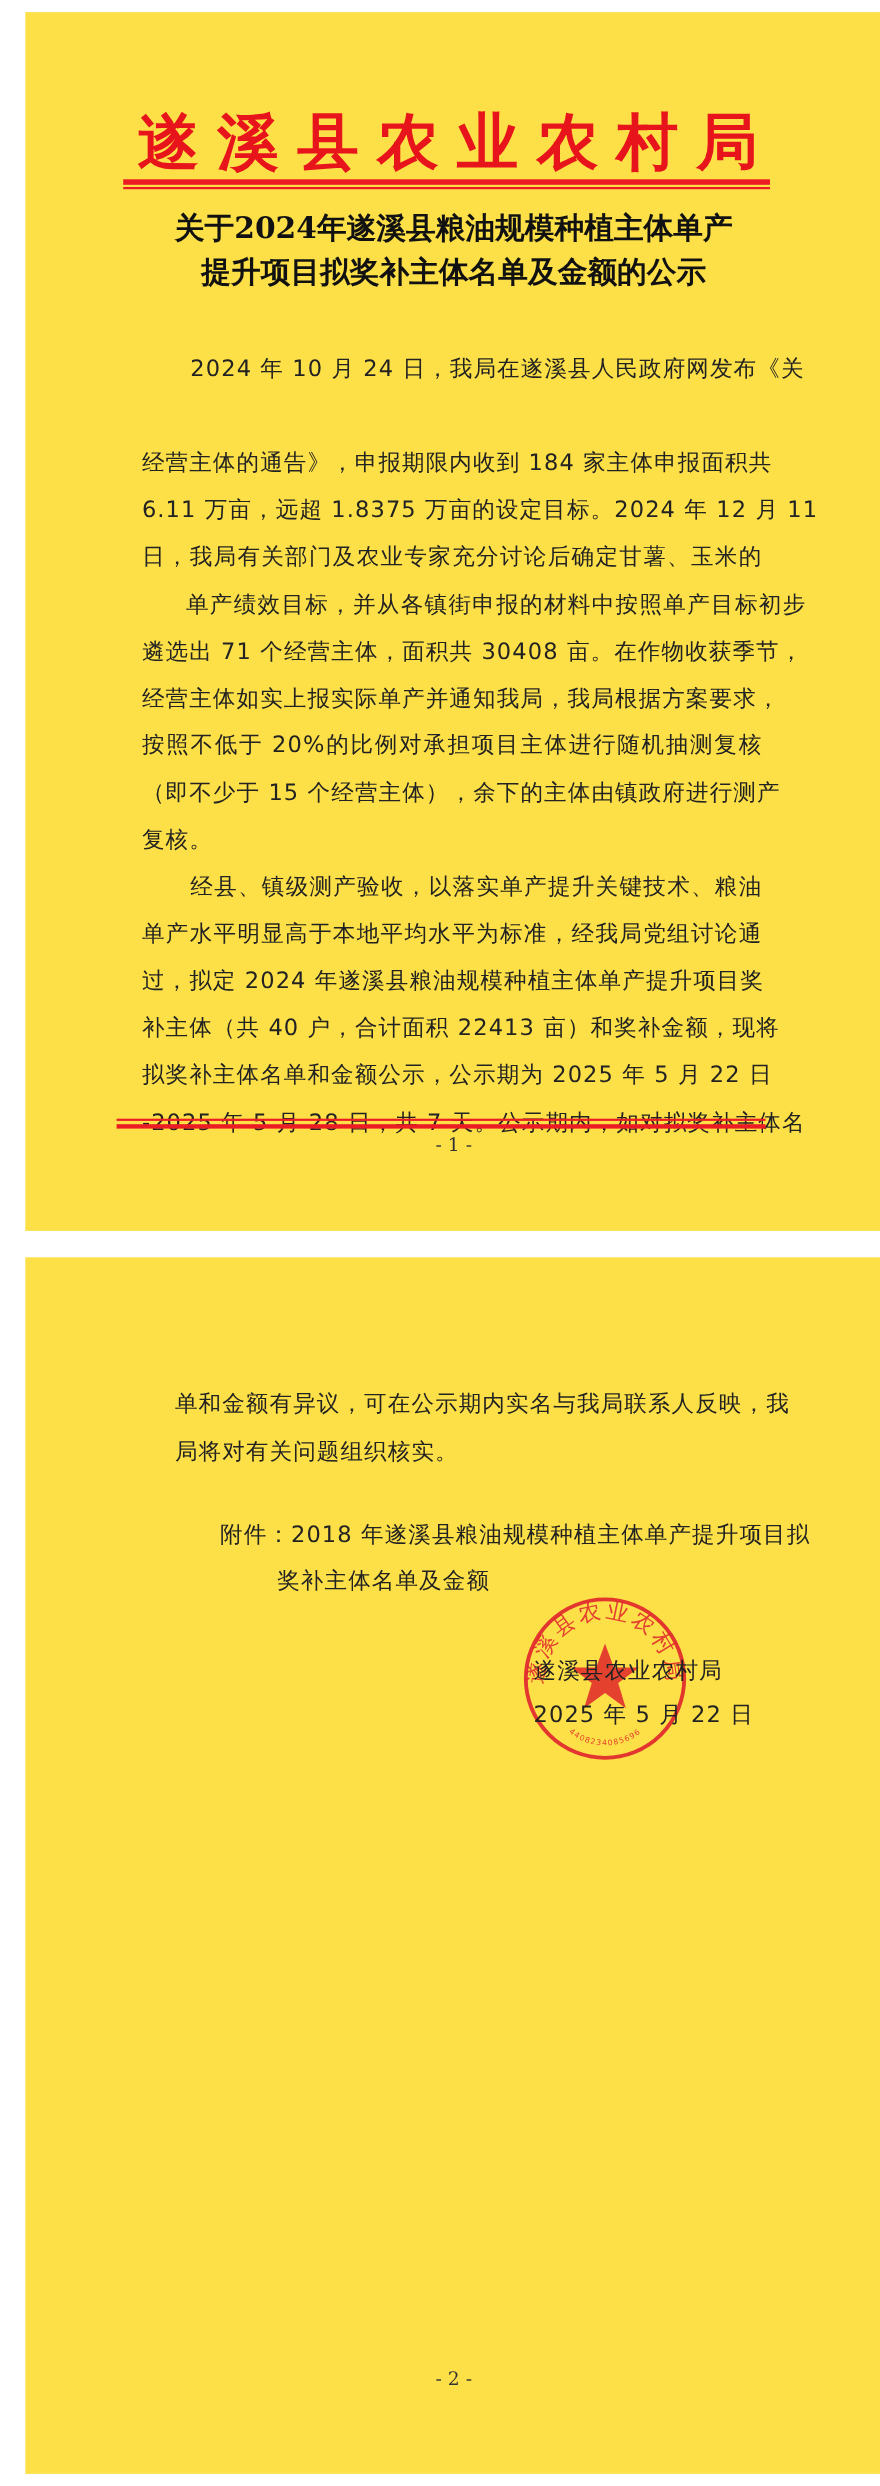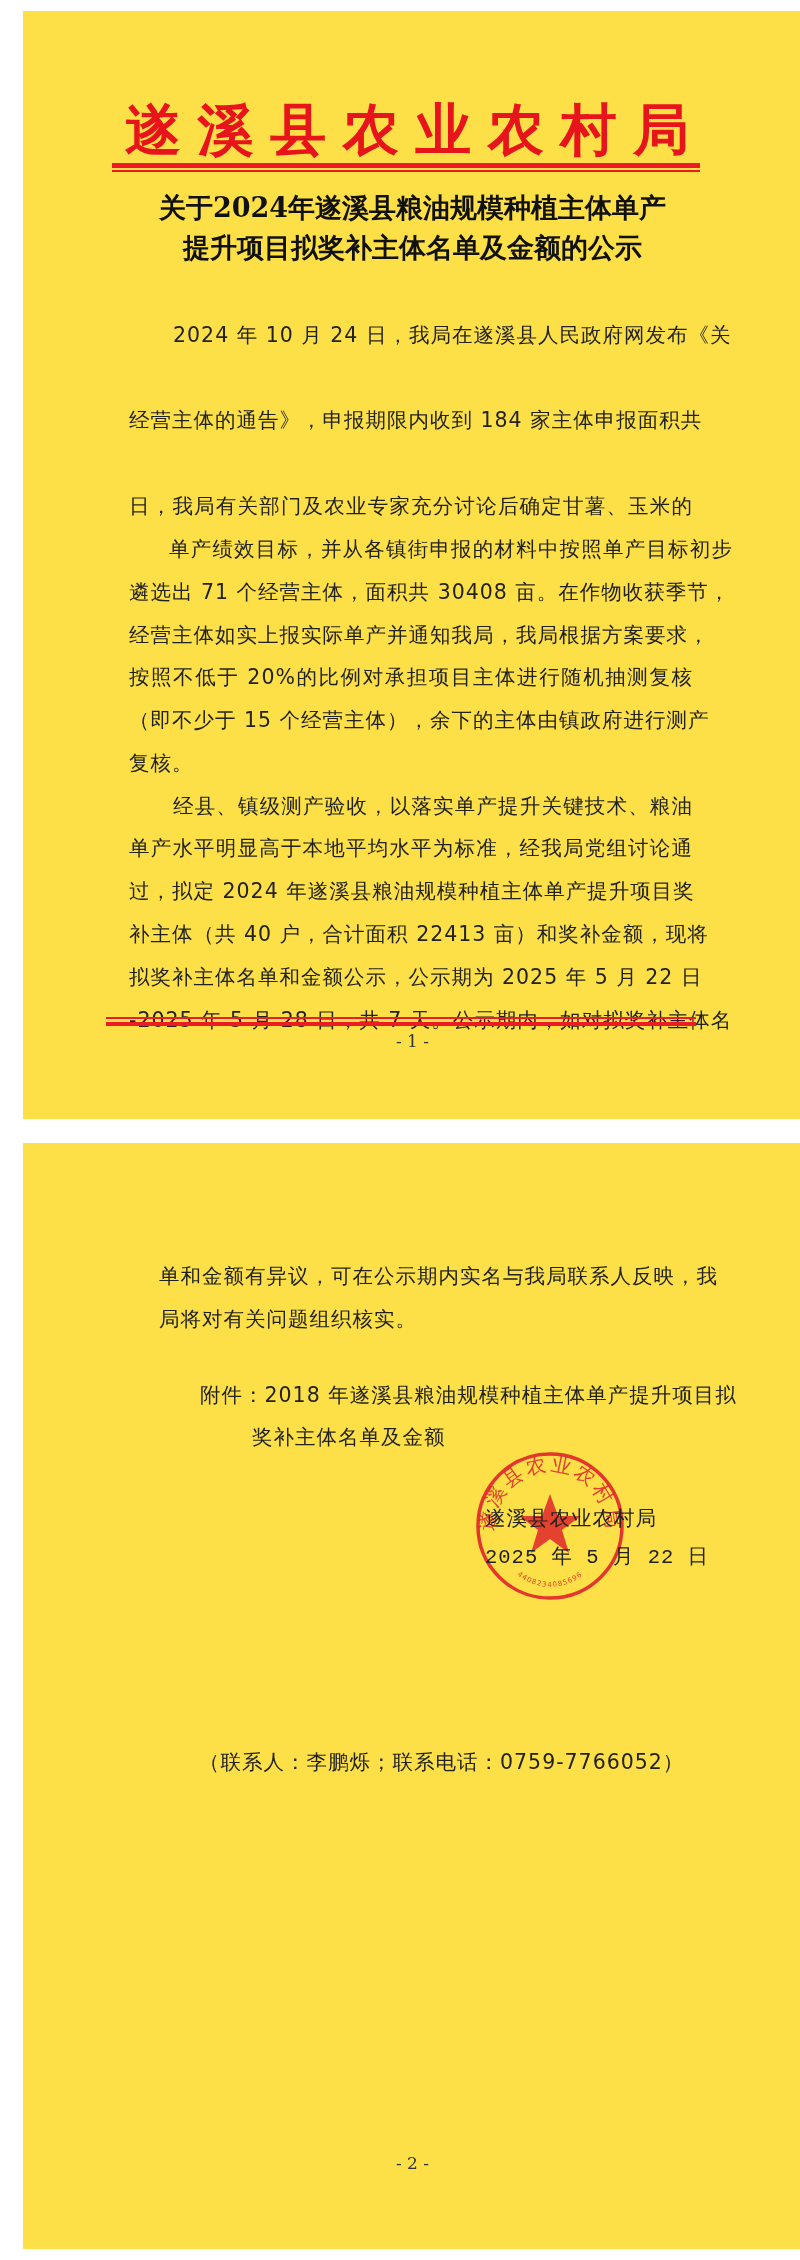--- a/index.html
+++ b/index.html
@@ -63,20 +63,21 @@
   <div class="abs org-title">遂溪县农业农村局</div>
 
   <div class="red-rule" style="left:89px; top:152px; width:588px; height:5px;"></div>
   <div class="red-rule" style="left:89px; top:159px; width:588px; height:2px;"></div>
 
   <div class="abs doc-title" style="top:180px;">关于2024年遂溪县粮油规模种植主体单产</div>
   <div class="abs doc-title" style="top:220px;">提升项目拟奖补主体名单及金额的公示</div>
 
   <div class="abs body-line indent" style="top:309px;">2024 年 10 月 24 日，我局在遂溪县人民政府网发布《关</div>
   <div class="abs body-line" style="top:394px;">经营主体的通告》，申报期限内收到 184 家主体申报面积共</div>
+  <div class="abs body-line" style="top:437px;">6.11 万亩，远超 1.8375 万亩的设定目标。2024 年 12 月 11</div>
   <div class="abs body-line" style="top:480px;">日，我局有关部门及农业专家充分讨论后确定甘薯、玉米的</div>
   <div class="abs body-line" style="top:523px;margin-left:40px;">单产绩效目标，并从各镇街申报的材料中按照单产目标初步</div>
   <div class="abs body-line" style="top:566px;">遴选出 71 个经营主体，面积共 30408 亩。在作物收获季节，</div>
   <div class="abs body-line" style="top:609px;">经营主体如实上报实际单产并通知我局，我局根据方案要求，</div>
   <div class="abs body-line" style="top:651px;">按照不低于 20%的比例对承担项目主体进行随机抽测复核</div>
   <div class="abs body-line" style="top:694px;">（即不少于 15 个经营主体），余下的主体由镇政府进行测产</div>
   <div class="abs body-line last" style="top:737px;">复核。</div>
   <div class="abs body-line indent" style="top:780px;">经县、镇级测产验收，以落实单产提升关键技术、粮油</div>
   <div class="abs body-line" style="top:822px;">单产水平明显高于本地平均水平为标准，经我局党组讨论通</div>
   <div class="abs body-line" style="top:865px;">过，拟定 2024 年遂溪县粮油规模种植主体单产提升项目奖</div>
@@ -108,18 +109,17 @@
         <textPath href="#sealArc" startOffset="50%" text-anchor="middle">遂溪县农业农村局</textPath>
       </text>
       <polygon points="76,44 84,66 107,66 88,80 95,103 76,89 57,103 64,80 45,66 68,66" fill="#e0242c" opacity="0.85"></polygon>
       <text font-family="DejaVu Sans, sans-serif" font-size="7" fill="#e0242c" opacity="0.85" letter-spacing="1">
         <textPath href="#sealCodeArc" startOffset="50%" text-anchor="middle">4408234085696</textPath>
       </text>
     </svg>
   </div>
 
   <div class="abs p2-line" style="left:462px; top:360px;">遂溪县农业农村局</div>
-  <div class="abs p2-line" style="left:462px; top:400px;font-family:Liberation Mono, monospace;">2025 年 5 月 22 日</div>
+  <div class="abs p2-line" style="left:462px; top:400px;">2025 年 5 月 22 日</div>
 
-  <div class="abs p2-line" style="left:176px; top:604px;">（联系人：李鹏烁；联系电话：0759-7766052）</div>
 
   <div class="abs page-num" style="top:1010px;">- 2 -</div>
 </div>
 
 </body></html>

